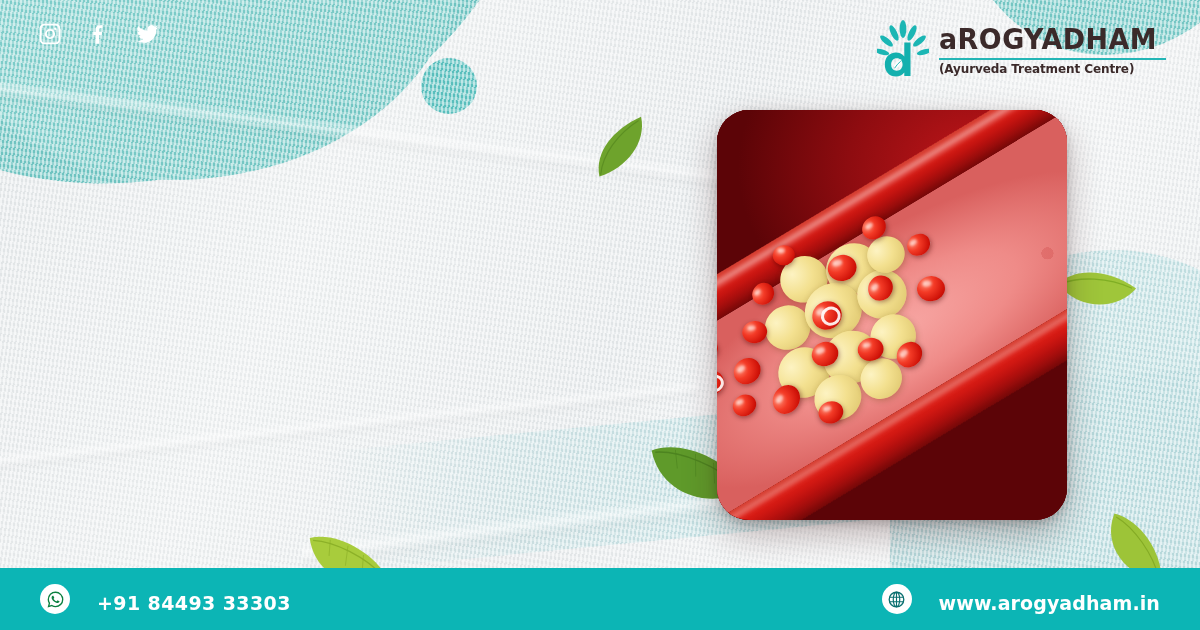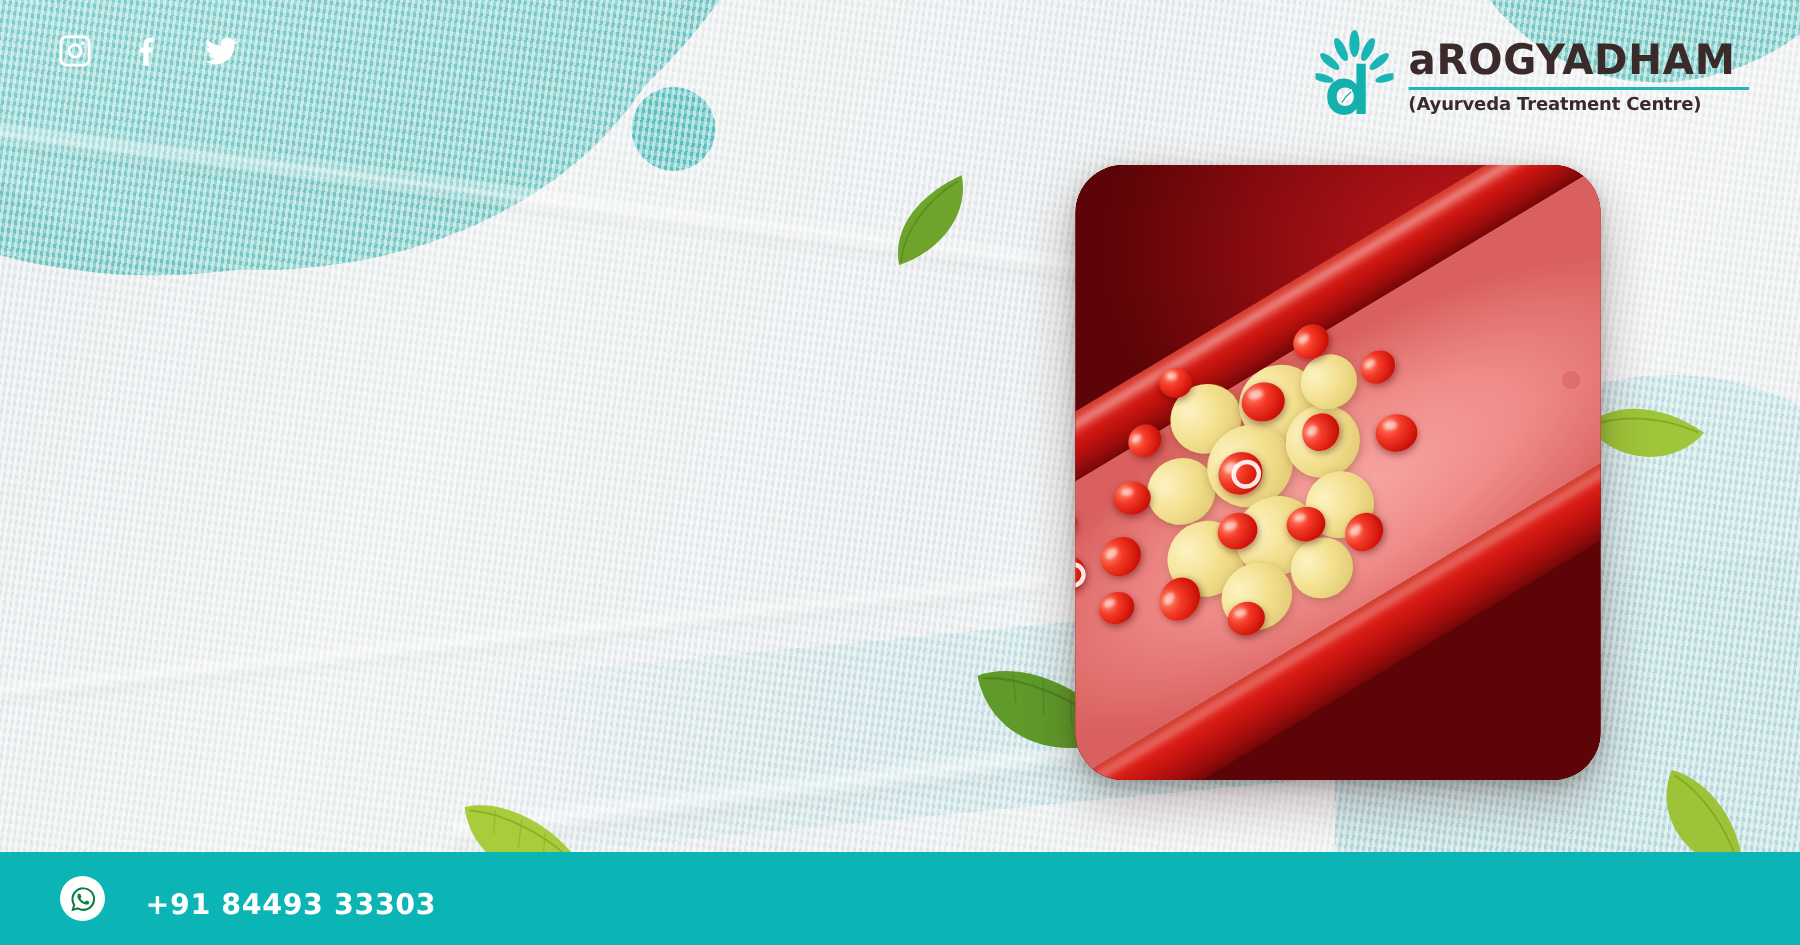--- a/index.html
+++ b/index.html
@@ -392,15 +392,25 @@
   <div class="footer">
     <div class="f-item">
       <span class="f-ico">
         <svg viewBox="0 0 24 24" width="19" height="19">
           <path fill="#0a7f3f" d="M12.04 2A9.9 9.9 0 0 0 2.1 11.9c0 1.75.46 3.46 1.34 4.97L2 22l5.28-1.38a9.9 9.9 0 0 0 4.76 1.21h.01a9.9 9.9 0 0 0 9.9-9.9A9.9 9.9 0 0 0 12.04 2zm0 18.1a8.2 8.2 0 0 1-4.18-1.15l-.3-.18-3.13.82.84-3.05-.2-.31a8.2 8.2 0 1 1 6.97 3.87zm4.5-6.15c-.25-.12-1.46-.72-1.69-.8-.22-.09-.39-.13-.55.12s-.63.8-.77.96c-.14.17-.28.19-.53.07-.25-.13-1.04-.39-1.98-1.22-.73-.65-1.23-1.46-1.37-1.71-.14-.25-.02-.38.11-.5.11-.11.25-.29.37-.43.12-.15.16-.25.25-.42.08-.17.04-.31-.02-.44-.06-.12-.55-1.34-.76-1.83-.2-.48-.4-.41-.55-.42h-.47c-.16 0-.43.06-.65.31-.22.25-.85.83-.85 2.03s.87 2.35 1 2.51c.12.17 1.72 2.62 4.16 3.68.58.25 1.04.4 1.39.51.59.19 1.12.16 1.54.1.47-.07 1.46-.6 1.66-1.17.21-.58.21-1.07.15-1.18-.06-.1-.23-.17-.48-.29z"></path>
         </svg>
       </span>
       <span class="f-txt">+91 84493 33303</span>
     </div>
 
+    <div class="f-item">
+      <span class="f-ico">
+        <svg viewBox="0 0 24 24" width="19" height="19">
+          <circle cx="12" cy="12" r="9.2" fill="none" stroke="#0a6f6f" stroke-width="1.7"></circle>
+          <ellipse cx="12" cy="12" rx="4.1" ry="9.2" fill="none" stroke="#0a6f6f" stroke-width="1.5"></ellipse>
+          <path d="M3 9.2h18M3 14.8h18M12 2.8v18.4" stroke="#0a6f6f" stroke-width="1.4" fill="none"></path>
+        </svg>
+      </span>
+      <span class="f-txt web">www.arogyadham.in</span>
+    </div>
   </div>
 
 </div>
 
 </body></html>

